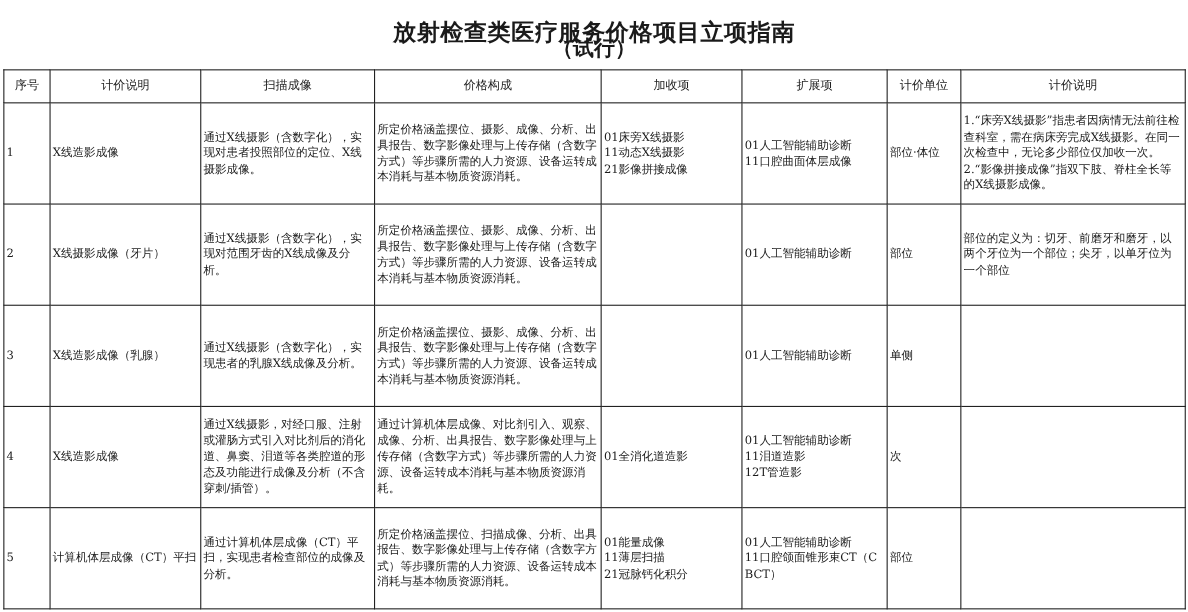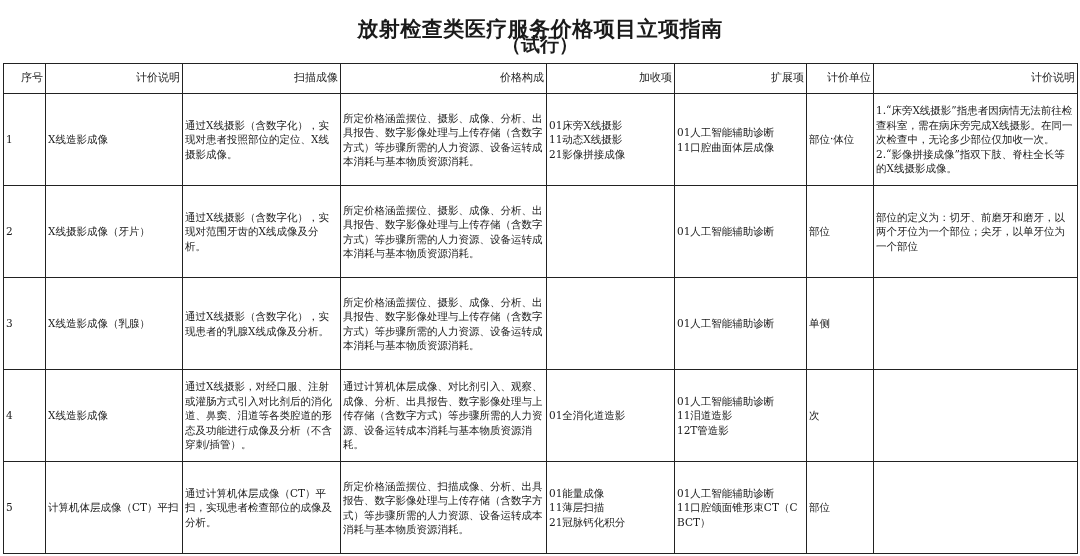--- a/index.html
+++ b/index.html
@@ -54,21 +54,21 @@
       line-height: 14.5px;
       vertical-align: middle;
       padding: 0 2px;
       overflow: hidden;
     }
     table.guide th {
       font-family: "DejaVu Sans", "Liberation Sans", sans-serif;
       font-weight: normal;
       font-size: 11px;
       height: 29px;
-      text-align: right;
+      text-align: center;
       color: #222;
     }
     table.guide td {
       height: 91px;
       text-align: left;
     }
     td.c-center { text-align: center; }
     td.c-service { padding-left: 3px; padding-right: 6px; }
     .line { display: block; white-space: nowrap; }
     .multiline { white-space: normal; word-break: break-all; }

